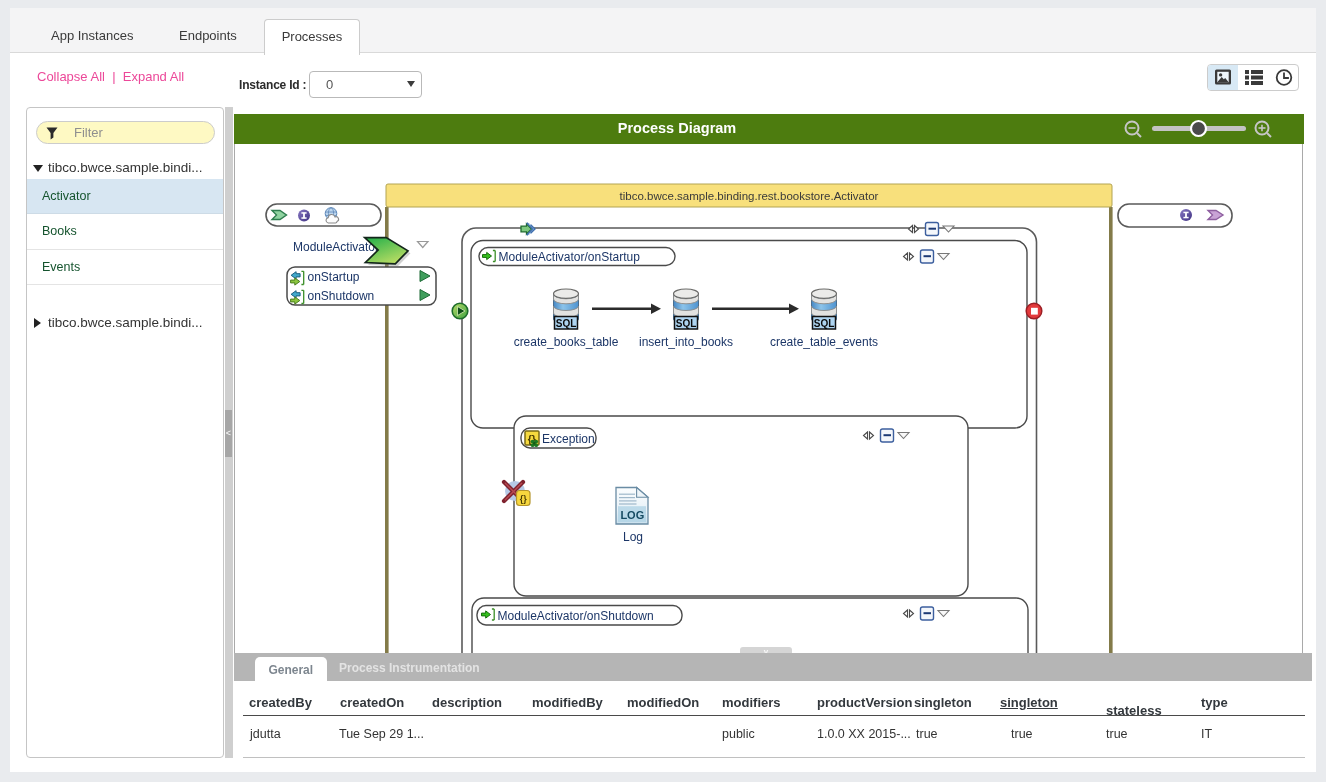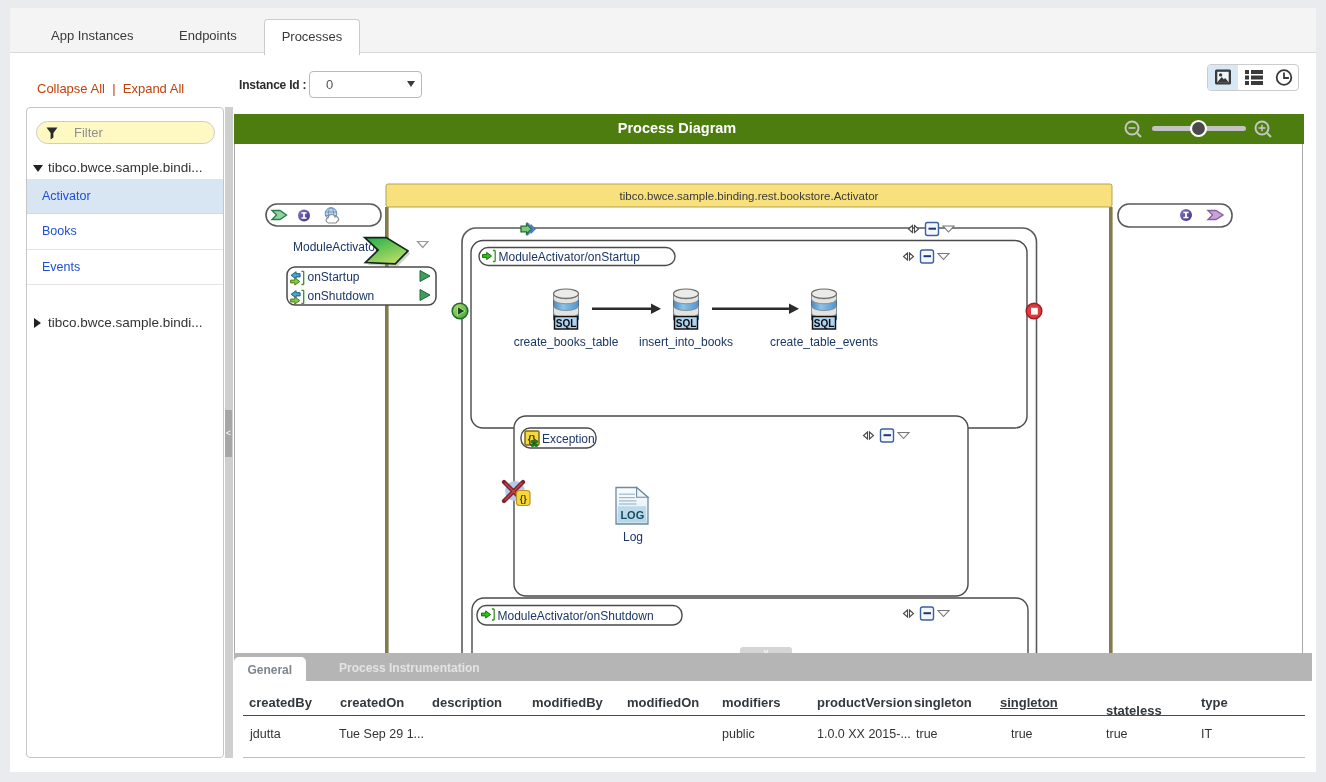--- a/index.html
+++ b/index.html
@@ -5,48 +5,48 @@
   * { margin:0; padding:0; box-sizing:border-box; }
   html,body { width:1326px; height:782px; background:#e9ebee; font-family:"Liberation Sans", sans-serif; overflow:hidden; }
   .abs { position:absolute; }
   #page { position:relative; width:1326px; height:782px; }
   #panel { position:absolute; left:10px; top:8px; width:1306px; height:764px; background:#fff; }
   
   #tabstrip { position:absolute; left:0; top:0; width:1306px; height:45px; background:#f4f4f5; border-bottom:1px solid #d9d9d9; }
   .toptab { position:absolute; top:5px; height:45px; line-height:45px; font-size:13px; color:#3a3a3a; }
   #tab-active { position:absolute; left:254px; top:11px; width:96px; height:36px; background:#fff; border:1px solid #ccc; border-bottom:none; border-radius:4px 4px 0 0; text-align:center; line-height:33px; font-size:13px; color:#3a3a3a; z-index:2; }
   
-  #collapse { position:absolute; left:27px; top:73px; font-size:13px; color:#c2410c; }
+  #collapse { position:absolute; left:27px; top:61px; font-size:13px; color:#ec4899; }
   #instlbl { position:absolute; left:229px; top:70px; font-size:12px; letter-spacing:-0.2px; font-weight:bold; color:#2b2b2b; }
   #instsel { position:absolute; left:299px; top:63px; width:113px; height:27px; background:#fff; border:1px solid #b9b9b9; border-radius:4px; }
   #instsel .val { position:absolute; left:16px; top:5px; font-size:13px; color:#555; }
   #instsel .arr { position:absolute; right:6px; top:9px; width:0; height:0; border-left:4.5px solid transparent; border-right:4.5px solid transparent; border-top:6.5px solid #3c3c3c; }
   
   #viewbtns { position:absolute; left:1197px; top:56px; width:92px; height:27px; border:1px solid #ccc; border-radius:4px; background:#fff; }
   .vb { position:absolute; top:0; width:30px; height:25px; }
   
   #ltree { position:absolute; left:16px; top:99px; width:198px; height:651px; background:#fff; border:1px solid #c5c5c5; border-radius:4px; }
   #filter { position:absolute; left:9px; top:13px; width:179px; height:23px; background:#fef9c3; border:1px solid #ccc; border-radius:12px; }
   #filter .ftxt { position:absolute; left:37px; top:3px; font-size:13px; color:#8f8f8f; }
   .troot { position:absolute; left:21px; font-size:13.5px; color:#333; }
   .tri-d { position:absolute; left:6px; width:0; height:0; border-left:5px solid transparent; border-right:5px solid transparent; border-top:7px solid #222; }
   .tri-r { position:absolute; left:7px; width:0; height:0; border-top:5px solid transparent; border-bottom:5px solid transparent; border-left:7px solid #222; }
-  .titem { position:absolute; left:0; width:196px; height:35.5px; line-height:35px; font-size:12.5px; color:#1d4ed8; padding-left:15px; border-bottom:1px solid #e4e4e4; }
+  .titem { position:absolute; left:0; width:196px; height:35.5px; line-height:35px; font-size:12.5px; color:#14532d; padding-left:15px; border-bottom:1px solid #e4e4e4; }
   
   #splitter { position:absolute; left:215px; top:99px; width:7.5px; height:651px; background:#cfcfcf; }
   #sphandle { position:absolute; left:0; top:303px; width:7px; height:47px; background:#a6a6a6; color:#fff; font-size:9px; text-align:center; line-height:47px; }
   
   #dhead { position:absolute; left:223.5px; top:106px; width:1070px; height:30px; background:#4d7c0f; }
   #dtitle { position:absolute; left:303.5px; top:6px; width:280px; text-align:center; font-size:14.5px; font-weight:bold; color:#fff; }
   #dcanvas { position:absolute; left:226px; top:136px; width:1066px; height:511px; background:#fff; overflow:hidden; }
   #cbl { position:absolute; left:223.5px; top:136px; width:1.2px; height:511px; background:#a9a9a9; }
   #cbr { position:absolute; left:1292px; top:136px; width:1.2px; height:511px; background:#a9a9a9; }
   
   #btabs { position:absolute; left:223.5px; top:644.5px; width:1078.5px; height:28.5px; background:#b5b5b5; }
-  #btab-gen { position:absolute; left:0; top:4.2px; width:72.5px; height:24.3px; background:#fff; border-radius:5px 5px 0 0; text-align:center; line-height:26px; font-size:12px; font-weight:bold; color:#7d868f; }
+  #btab-gen { position:absolute; left:21px; top:4.2px; width:72.5px; height:24.3px; background:#fff; border-radius:5px 5px 0 0; text-align:center; line-height:26px; font-size:12px; font-weight:bold; color:#7d868f; }
   #btab-pi { position:absolute; left:105.5px; top:3px; height:25px; line-height:25px; font-size:12px; font-weight:bold; color:#e3e3e3; }
   #btable { position:absolute; left:226px; top:673px; width:1076px; height:85px; background:#fff; }
   .th { position:absolute; top:13.5px; font-size:13px; font-weight:bold; color:#33383d; }
   .td { position:absolute; top:46px; font-size:12.5px; color:#333; }
   #hline { position:absolute; left:7px; top:34px; width:1062px; height:0; border-top:1.5px solid #4a4a4a; }
   #bline { position:absolute; left:7px; top:76px; width:1062px; height:0; border-top:1px solid #c0c0c0; }
 </style>
 </head>
 <body>
 <div id="page">

